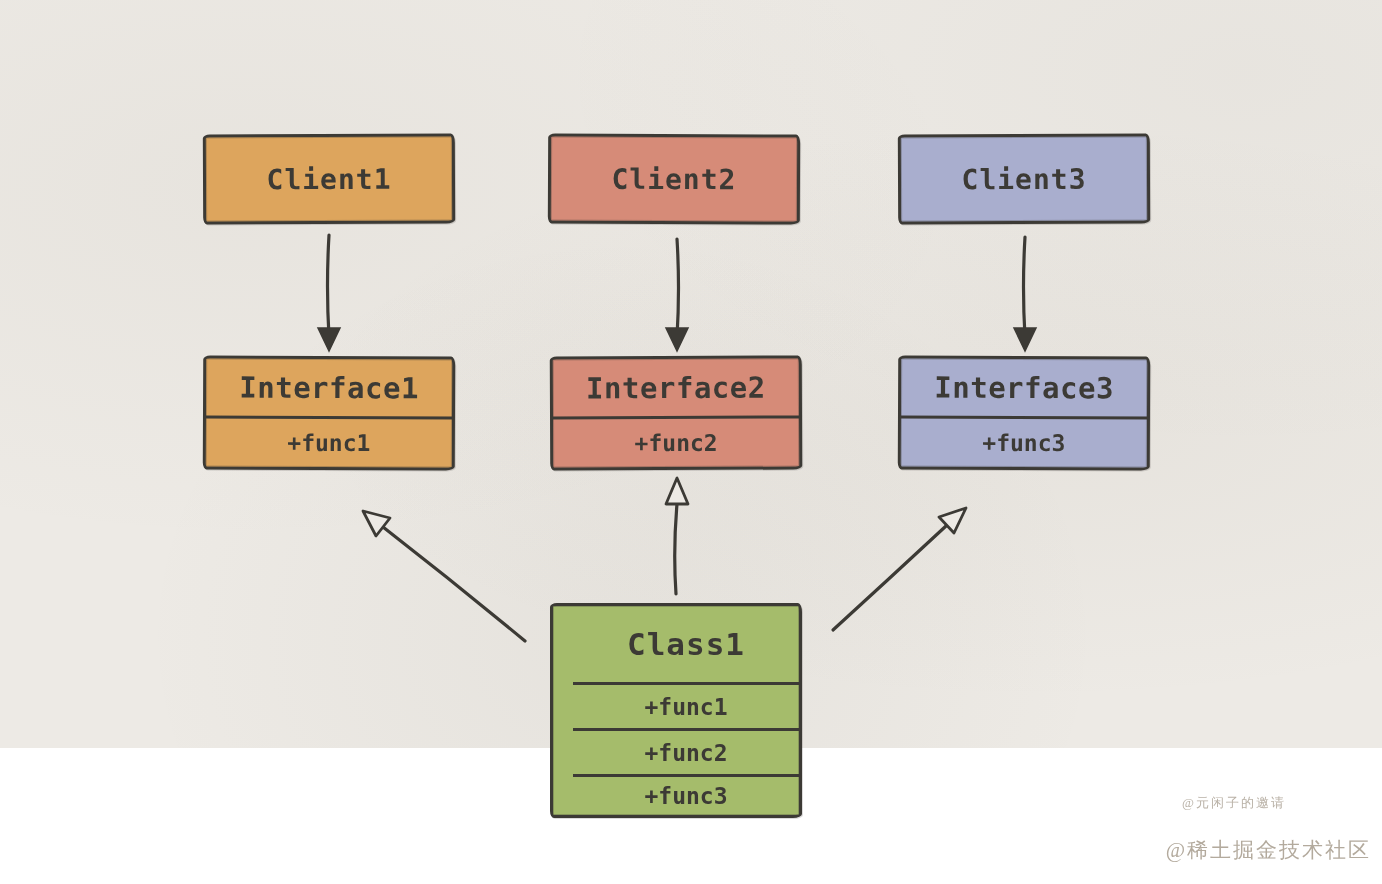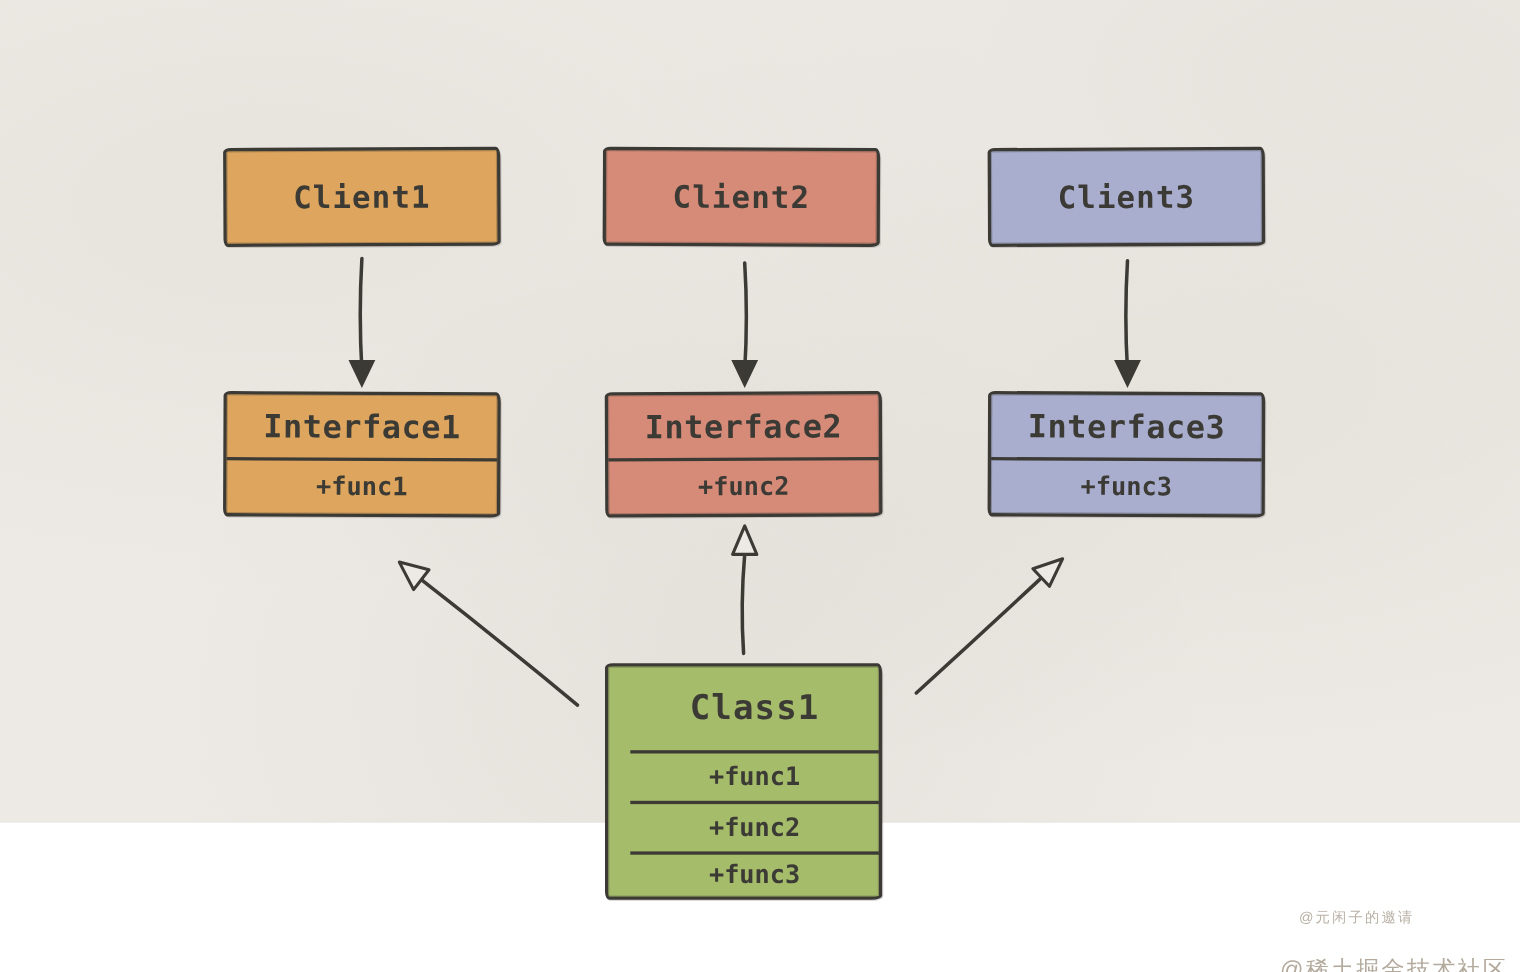--- a/index.html
+++ b/index.html
@@ -53,23 +53,22 @@
   .cls-method:last-child { flex: 1; }
   .fill-orange { background: #dda55d; }
   .fill-salmon { background: #d68b78; }
   .fill-blue   { background: #a9aece; }
   .fill-green  { background: #a5bc6b; padding-left: 20px; }
   .r-l { transform: rotate(-0.25deg); }
   .r-r { transform: rotate(0.25deg); }
   .arrows { position: absolute; left: 0; top: 0; pointer-events: none; }
   .watermark {
     position: absolute;
-    font-family: Liberation Sans, sans-serif;
+    font-family: Liberation Serif, serif;
     white-space: nowrap;
-    margin-top: 31px;
   }
   .wm-author { top: 794px; right: 96px; font-size: 13px; color: #b9b1a6; letter-spacing: 2px; }
   .wm-community { top: 836px; right: 11px; font-size: 21px; color: #b3aa9d; letter-spacing: 2px; }
 </style>
 </head>
 <body>
 
 <div class="canvas">
 
   <svg class="arrows" width="1382" height="884" viewBox="0 0 1382 884">

